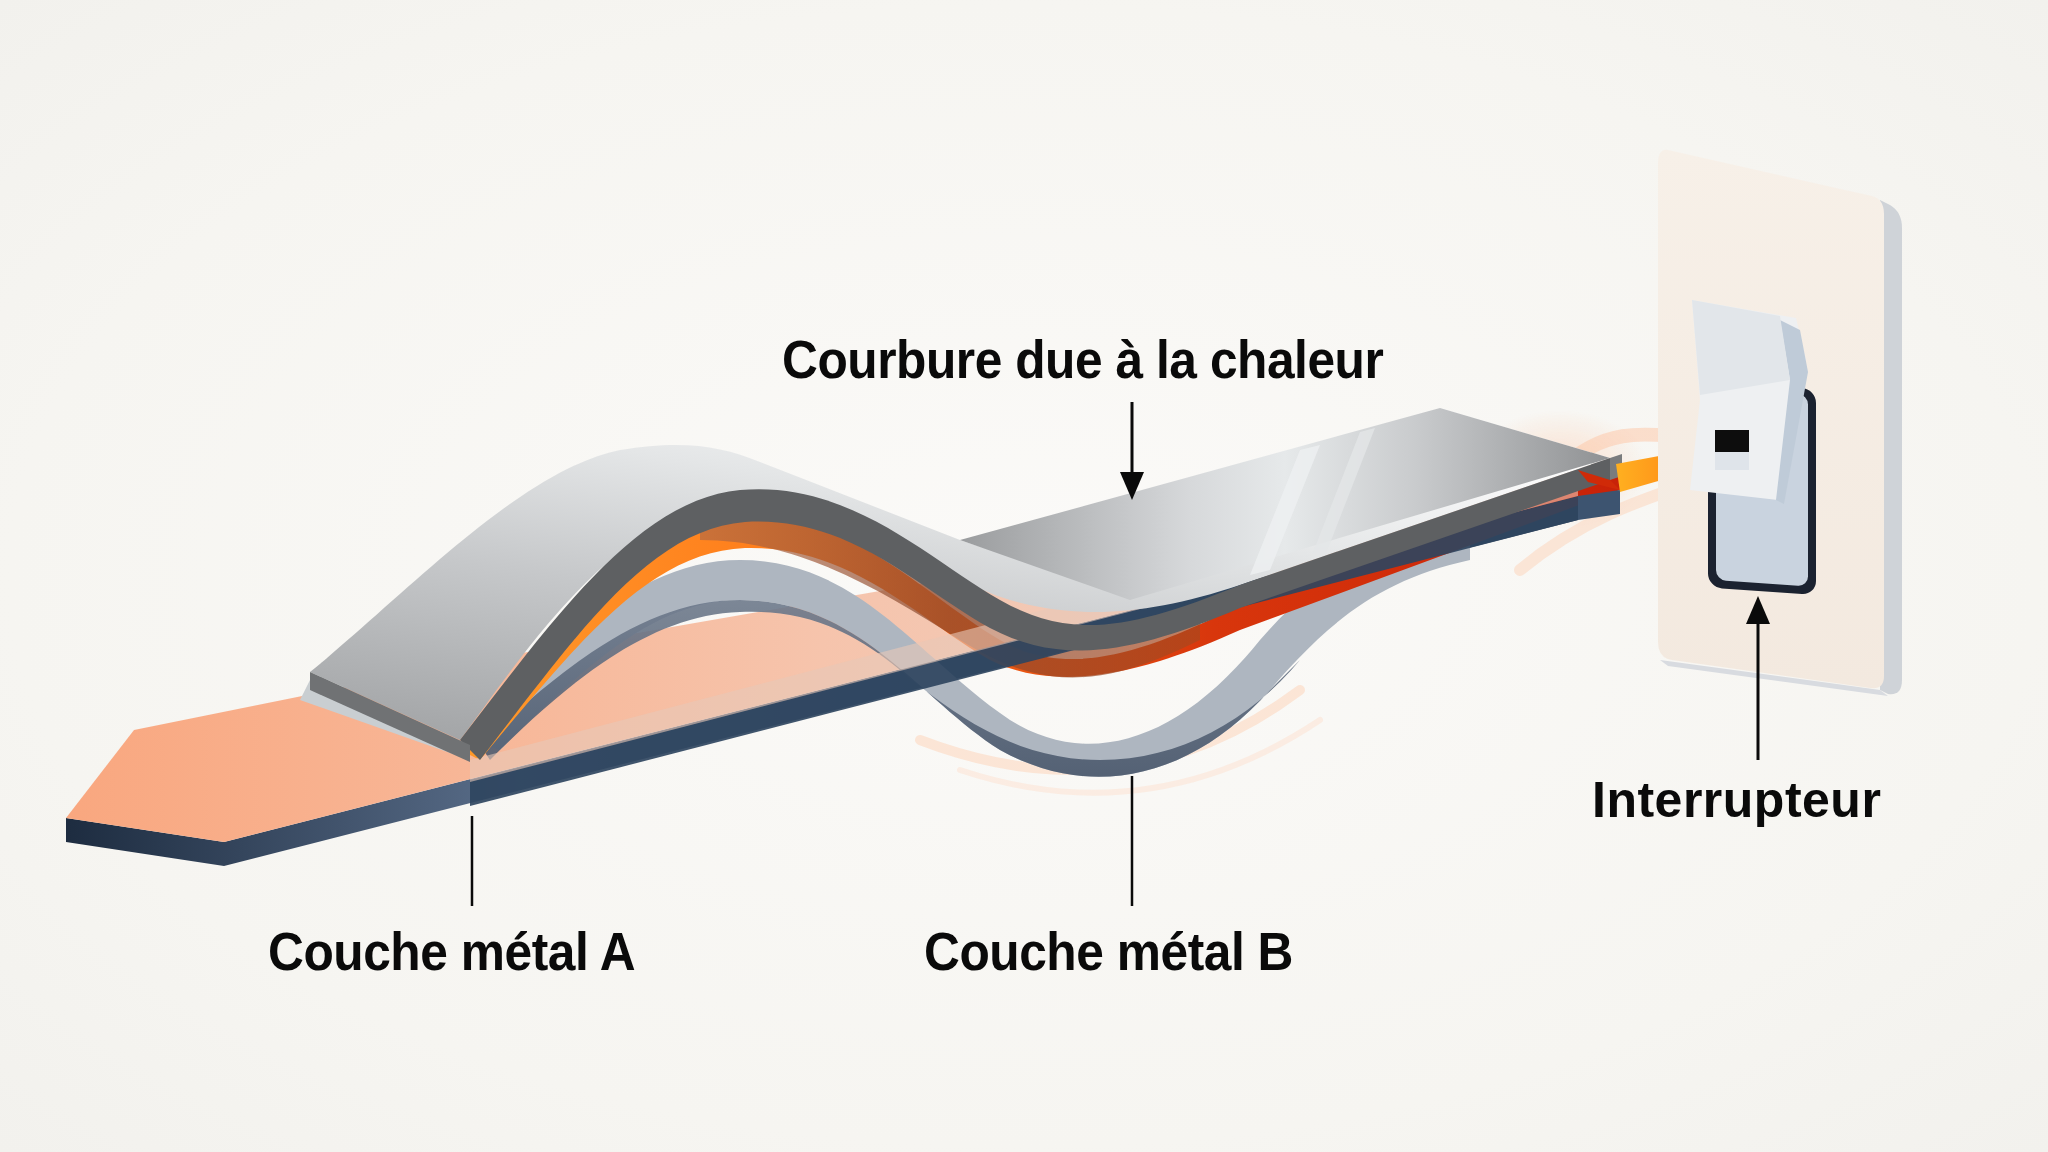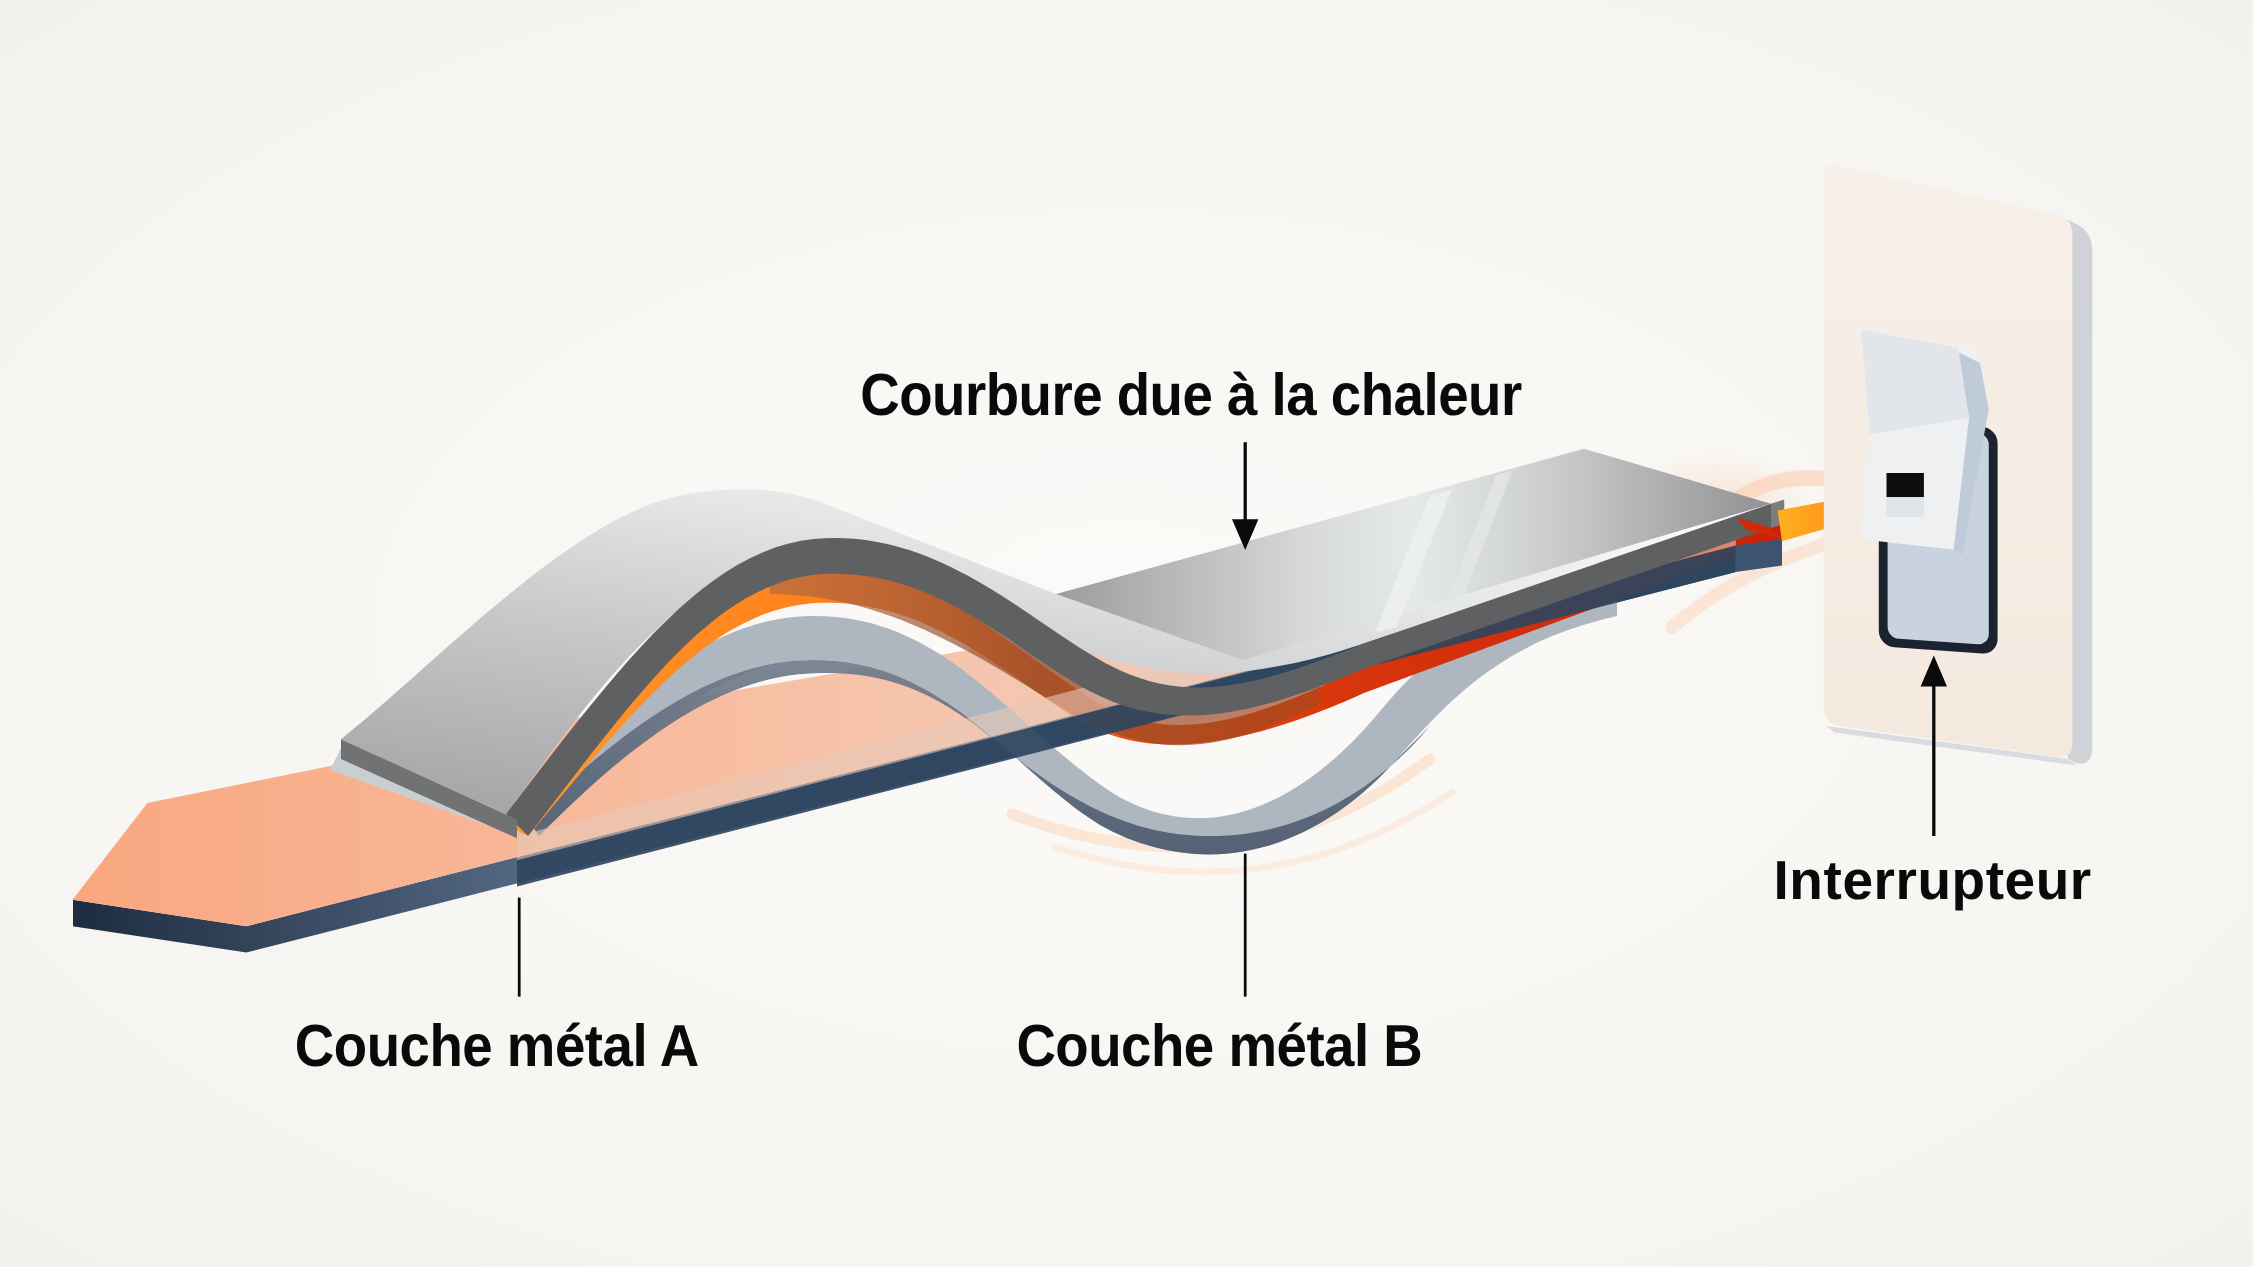--- a/index.html
+++ b/index.html
@@ -31,21 +31,21 @@
       white-space: nowrap;
       letter-spacing: -0.5px;
       transform: scaleX(0.92);
       transform-origin: left top;
     }
     #lbl-curvature { left: 782px; top: 328px; font-size: 54px; }
     #lbl-metal-a   { left: 268px; top: 920px; font-size: 54px; }
     #lbl-metal-b   { left: 924px; top: 920px; font-size: 54px; }
     #lbl-switch {
       left: 1592px; top: 772px; font-size: 50px; line-height: 56px;
-      text-align: center; transform: none; letter-spacing: 0.5px;
+      text-align: left; transform: none; letter-spacing: 0.5px;
       width: 330px;
     }
     #lbl-switch span { display: block; }
   </style>
 </head>
 <body>
 
 <div id="stage">
   <svg class="art" viewBox="0 0 2048 1152">
     <defs>

